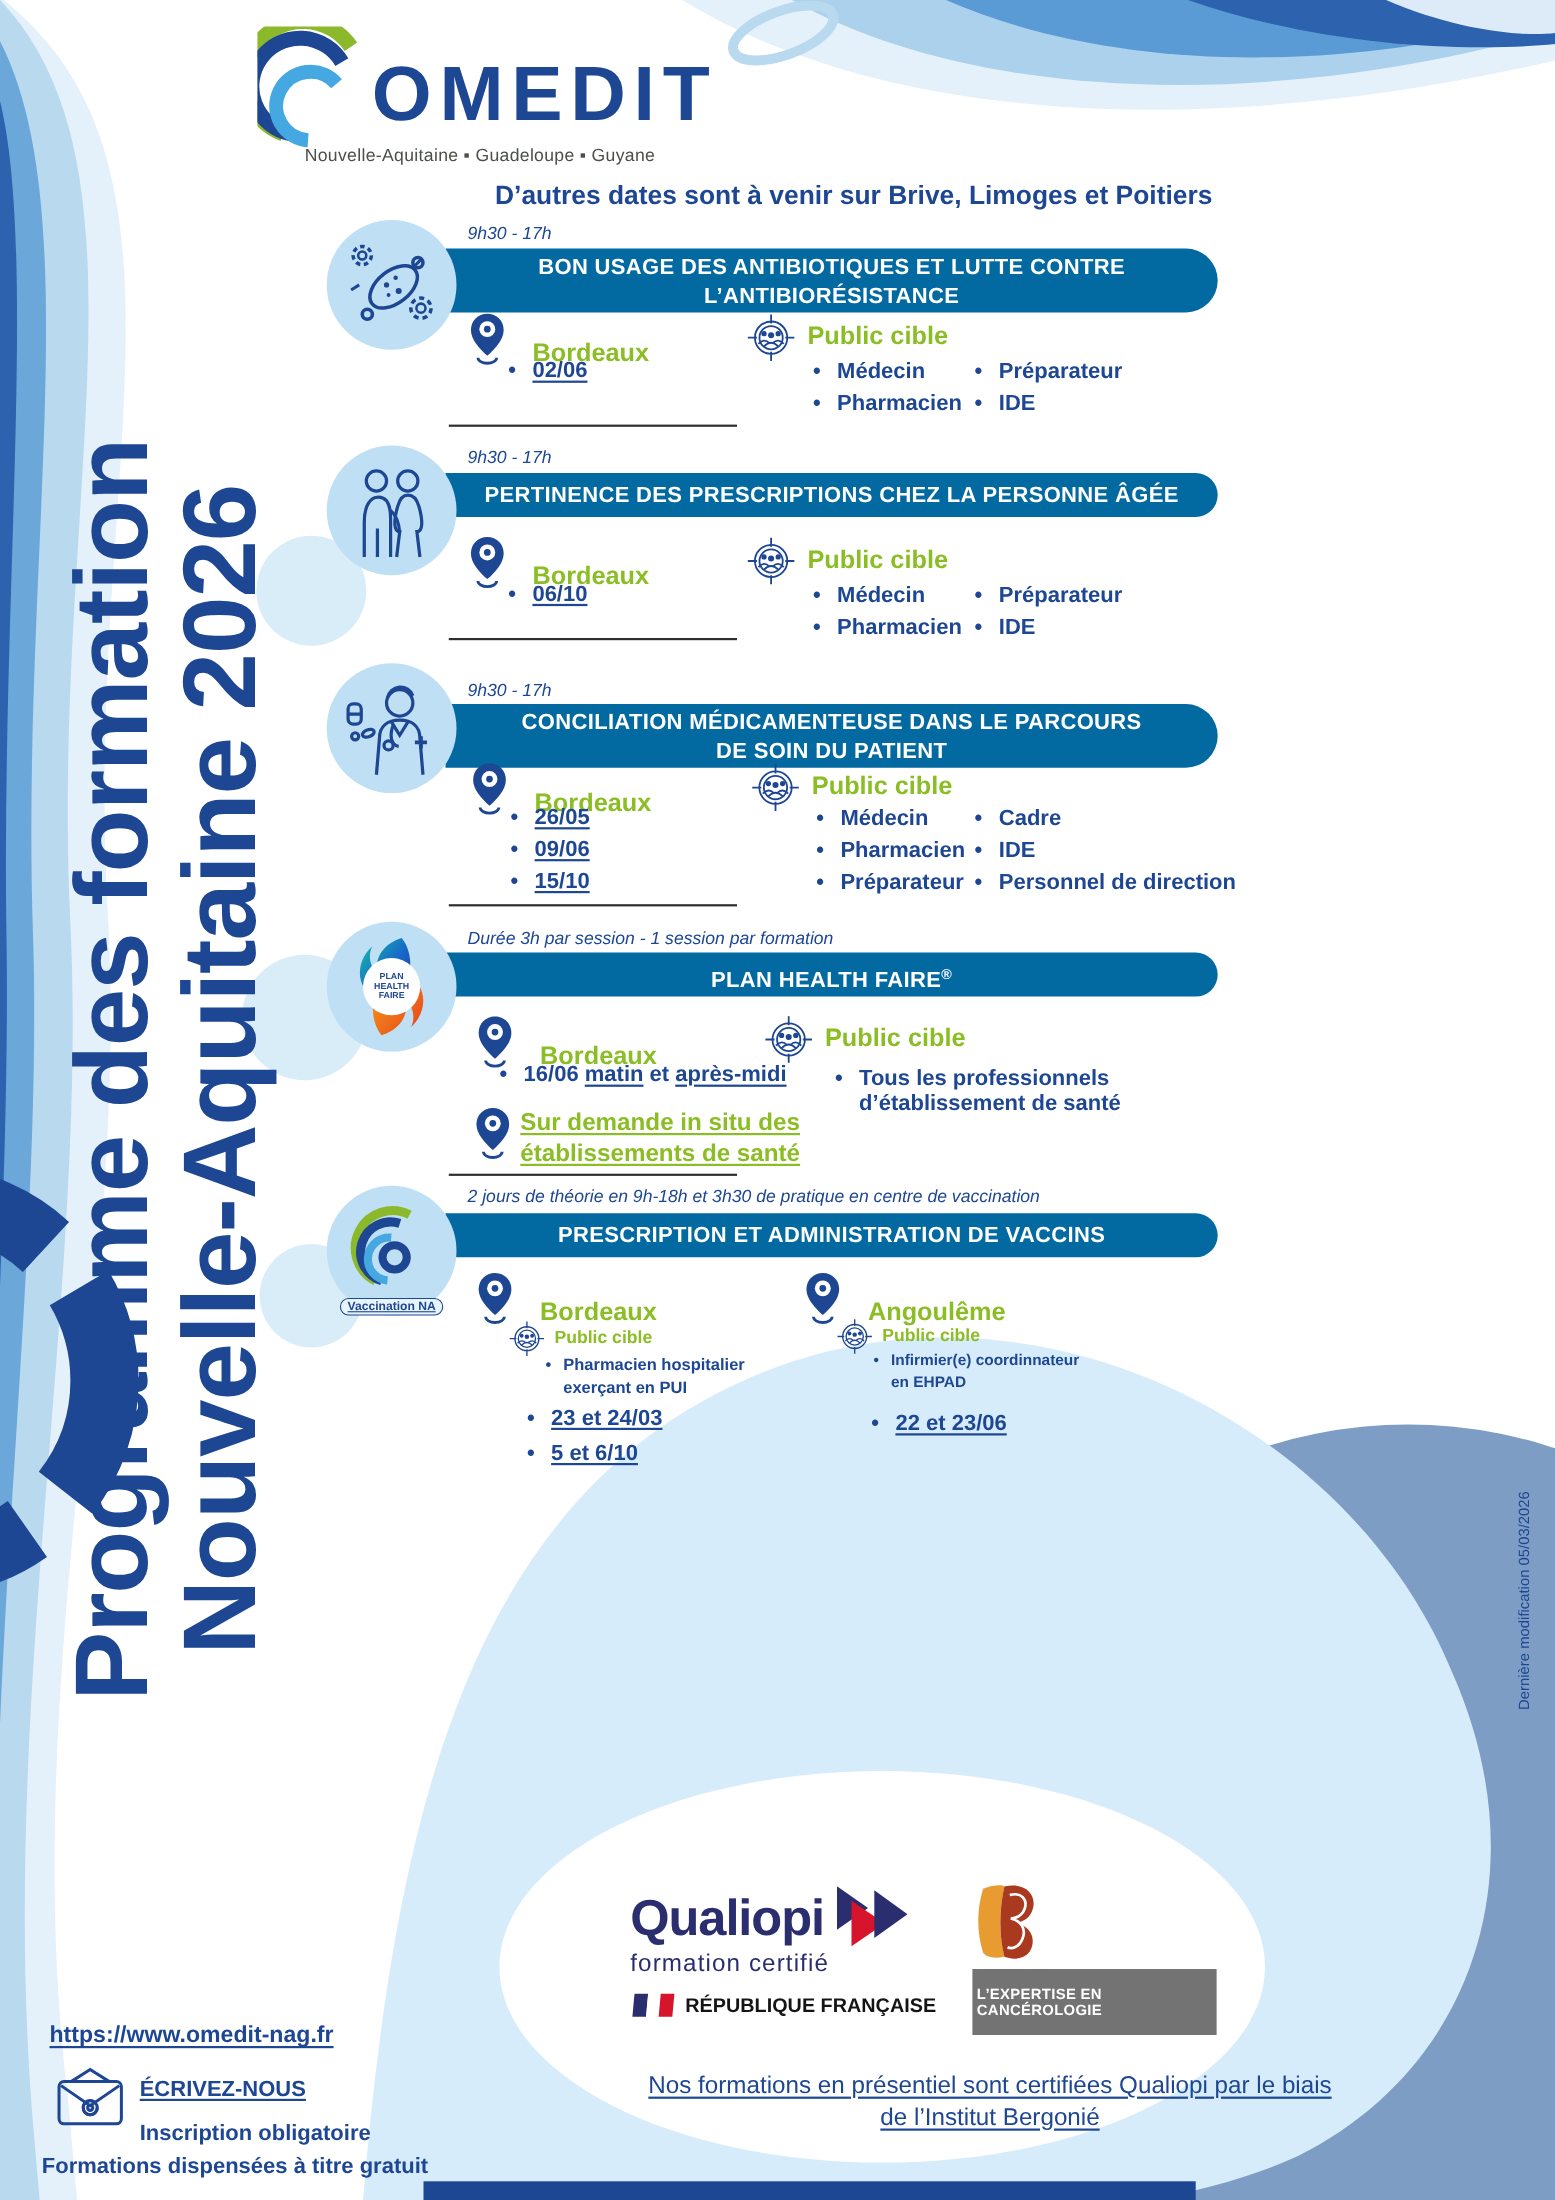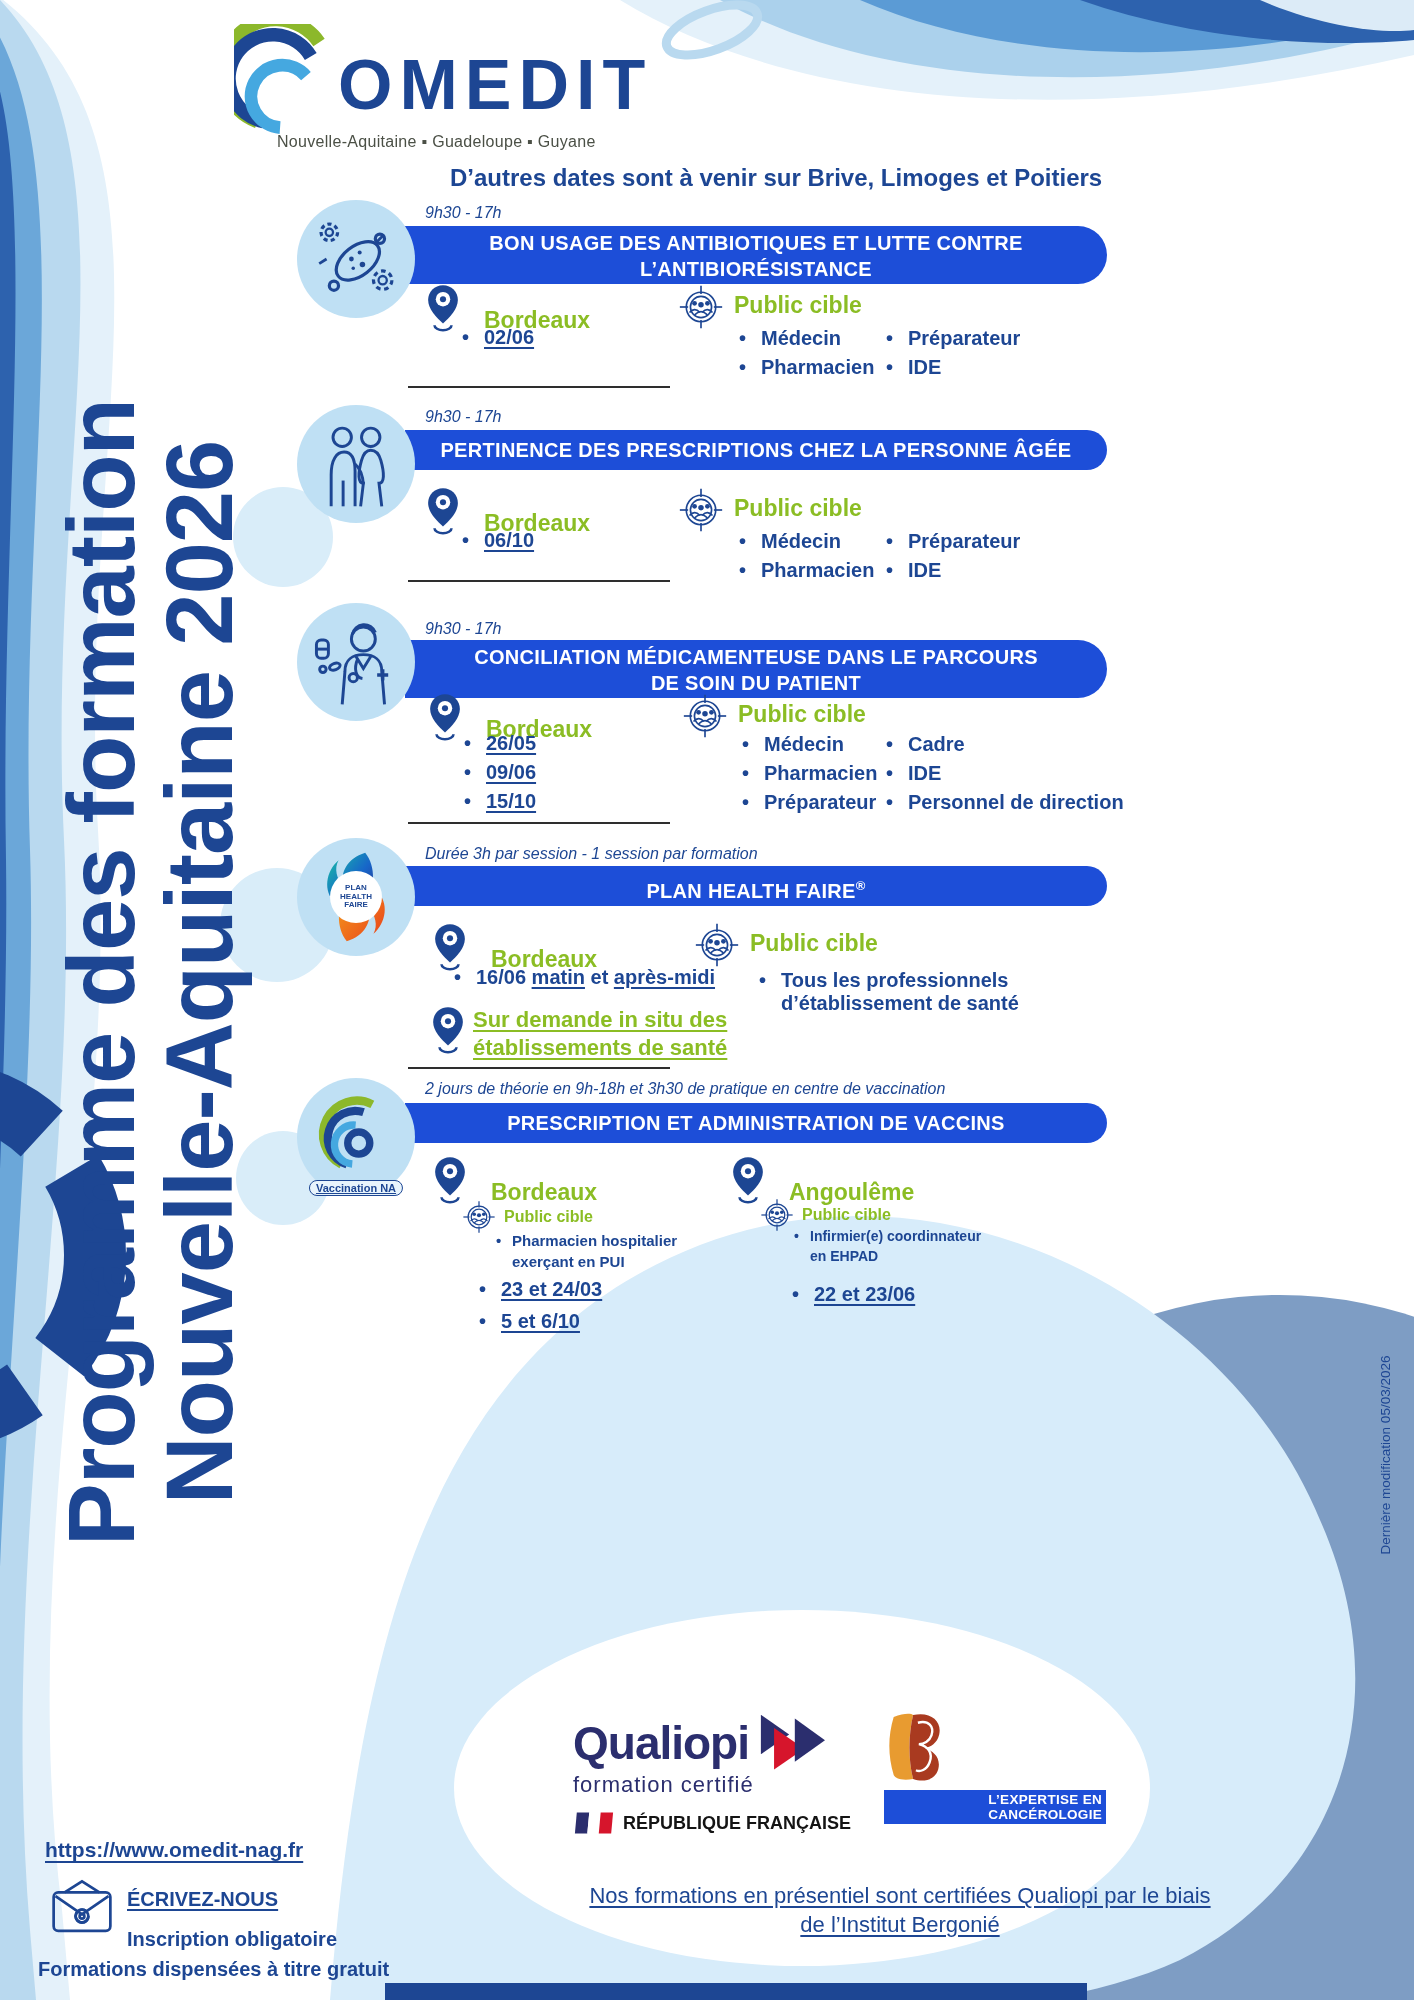--- a/index.html
+++ b/index.html
@@ -20,21 +20,21 @@
   .oregions{position:absolute;left:277px;top:133px;font-size:16px;color:#4b5046;letter-spacing:.3px;}
 
   .headnote{position:absolute;left:450px;top:164px;font-size:24px;font-weight:600;color:#1d4693;}
 
   
   .sec{position:absolute;left:0;width:1414px;}
   .icon-circle{position:absolute;left:297px;top:0;width:118px;height:118px;border-radius:50%;
                background:#bfe0f4;display:flex;align-items:center;justify-content:center;z-index:3;}
   .icon-circle svg{width:92px;height:92px;}
   .time{position:absolute;left:425px;font-style:italic;font-weight:normal;font-size:16px;color:#1d4693;}
-  .banner{position:absolute;left:405px;width:702px;background:#1d4ed8;color:#fff;font-weight:bold;
+  .banner{position:absolute;left:405px;width:702px;background:#0369a1;color:#fff;font-weight:bold;
           font-size:20px;text-align:center;border-radius:0 30px 30px 0;letter-spacing:.3px;}
   .banner.two{height:58px;line-height:26px;padding-top:4px;box-sizing:border-box;}
   .banner.one{height:40px;line-height:40px;}
   .banner sup{font-size:13px;vertical-align:super;}
   .city-row{position:absolute;display:flex;align-items:flex-end;gap:24px;}
   .pin{width:34px;height:50px;flex:none;}
   .city{color:#8bbd24;font-size:23px;font-weight:bold;margin-top:8px;}
   .pub-row{position:absolute;display:flex;align-items:flex-start;gap:10px;}
   .target{width:46px;height:46px;flex:none;}
   .target.sm{width:34px;height:34px;}
@@ -66,22 +66,22 @@
   .qsub{font-size:22px;color:#2b2e6e;margin-top:-2px;letter-spacing:1px;}
   .qrep{display:flex;align-items:center;gap:8px;margin-top:12px;font-size:18px;font-weight:bold;color:#141414;}
   .qflag{width:42px;height:26px;}
   .bergonie{position:absolute;left:884px;top:1710px;width:222px;}
   .brow{display:flex;align-items:flex-start;gap:6px;}
   .bglyph{width:62px;height:74px;flex:none;}
   .btxt{padding-top:8px;}
   .bname{font-size:35px;font-weight:bold;color:#b5431f;line-height:1;}
   .bline1{font-size:16px;font-weight:800;color:#a93a20;letter-spacing:1px;margin-top:6px;}
   .bline2{font-size:12px;font-weight:bold;color:#eda13f;letter-spacing:.6px;}
-  .bbanner{margin-top:6px;background:#1d4ed8;color:#fff;font-weight:800;font-size:13.5px;
-           text-align:right;padding:2px 4px;letter-spacing:.3px;}
+  .bbanner{margin-top:6px;background:#737373;color:#fff;font-weight:800;font-size:13.5px;
+           text-align:left;padding:15px 4px;letter-spacing:.3px;}
 
   
   .url{position:absolute;left:45px;top:1838px;font-size:21px;font-weight:bold;color:#1d4693;
        text-decoration:underline;text-underline-offset:4px;}
   .envelope{position:absolute;left:50px;top:1876px;width:64px;height:62px;}
   .contact{position:absolute;left:127px;top:1888px;font-size:20px;font-weight:bold;color:#1d4693;
            text-decoration:underline;text-underline-offset:3px;}
   .note1{position:absolute;left:127px;top:1928px;font-size:20px;font-weight:bold;color:#1d4693;}
   .note2{position:absolute;left:38px;top:1958px;font-size:20px;font-weight:bold;color:#1d4693;}
   .certif{position:absolute;left:535px;top:1882px;width:730px;text-align:center;font-size:22px;

